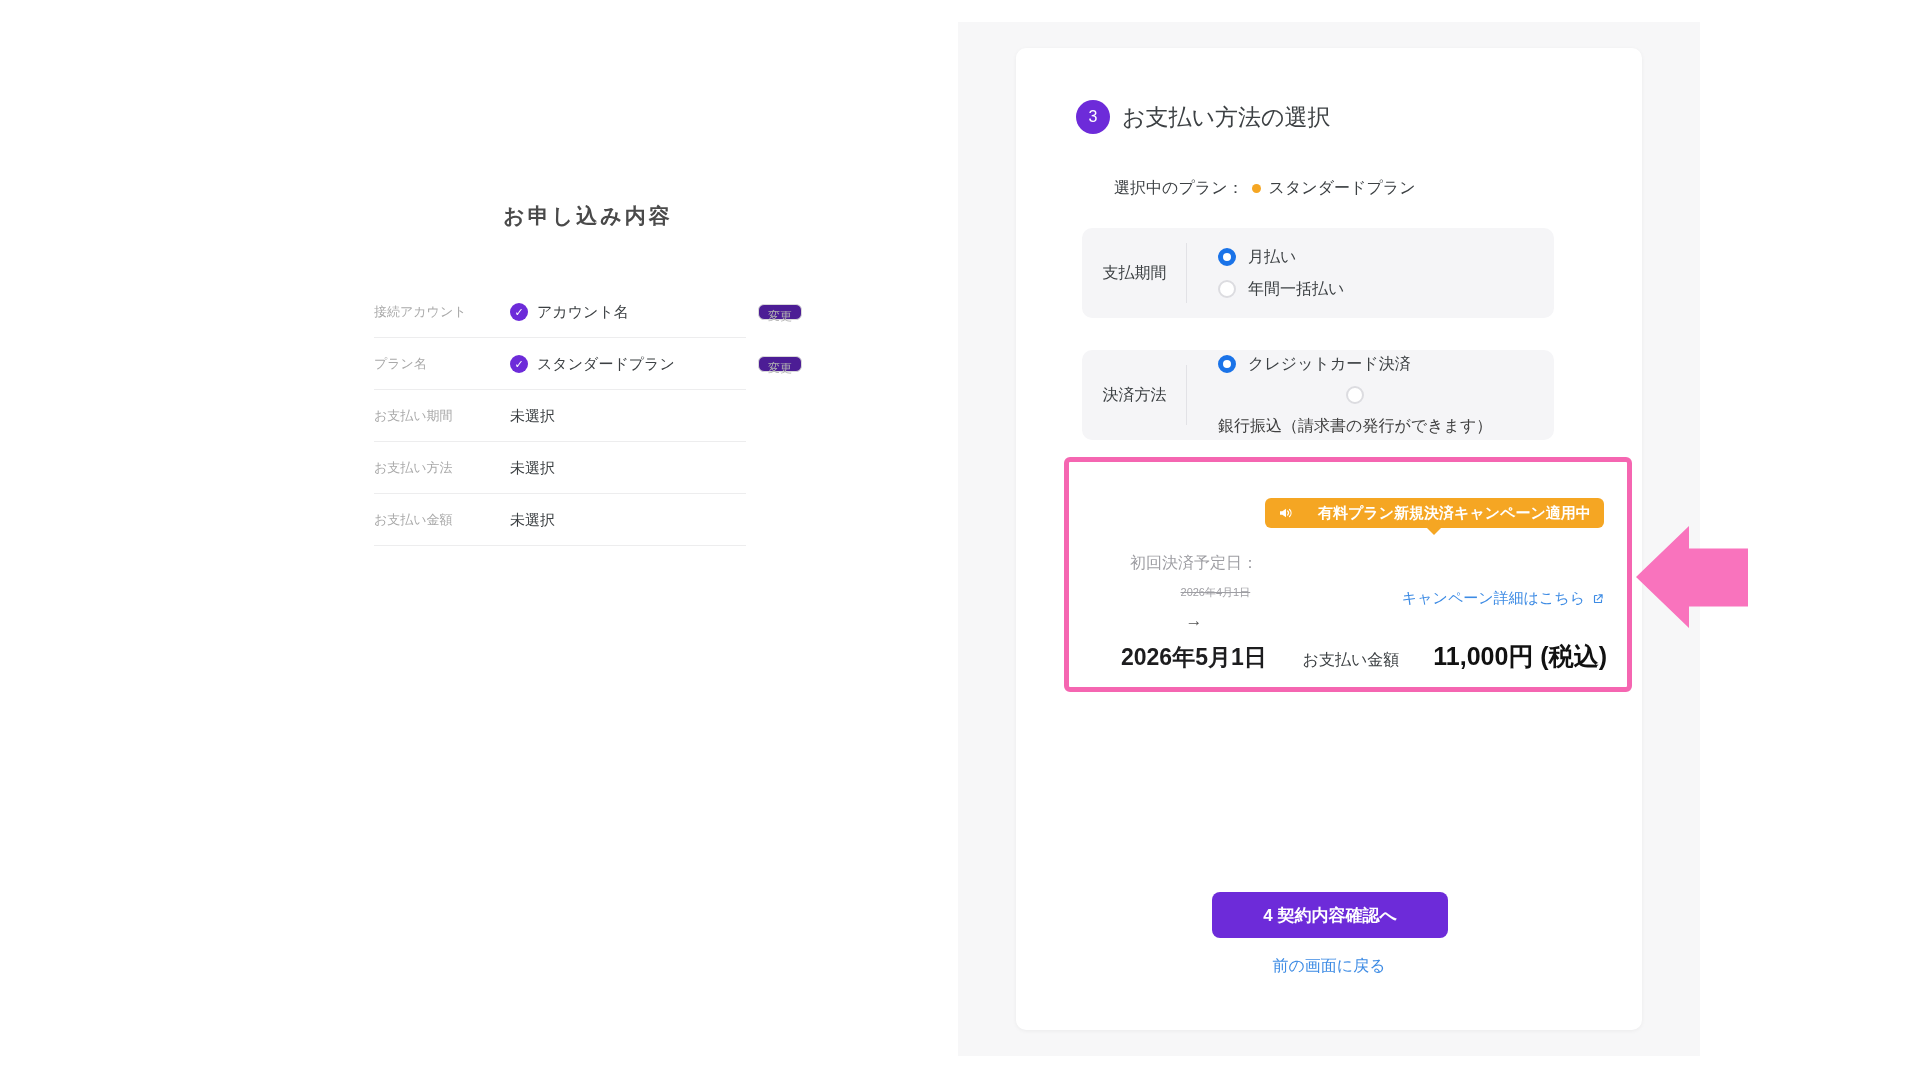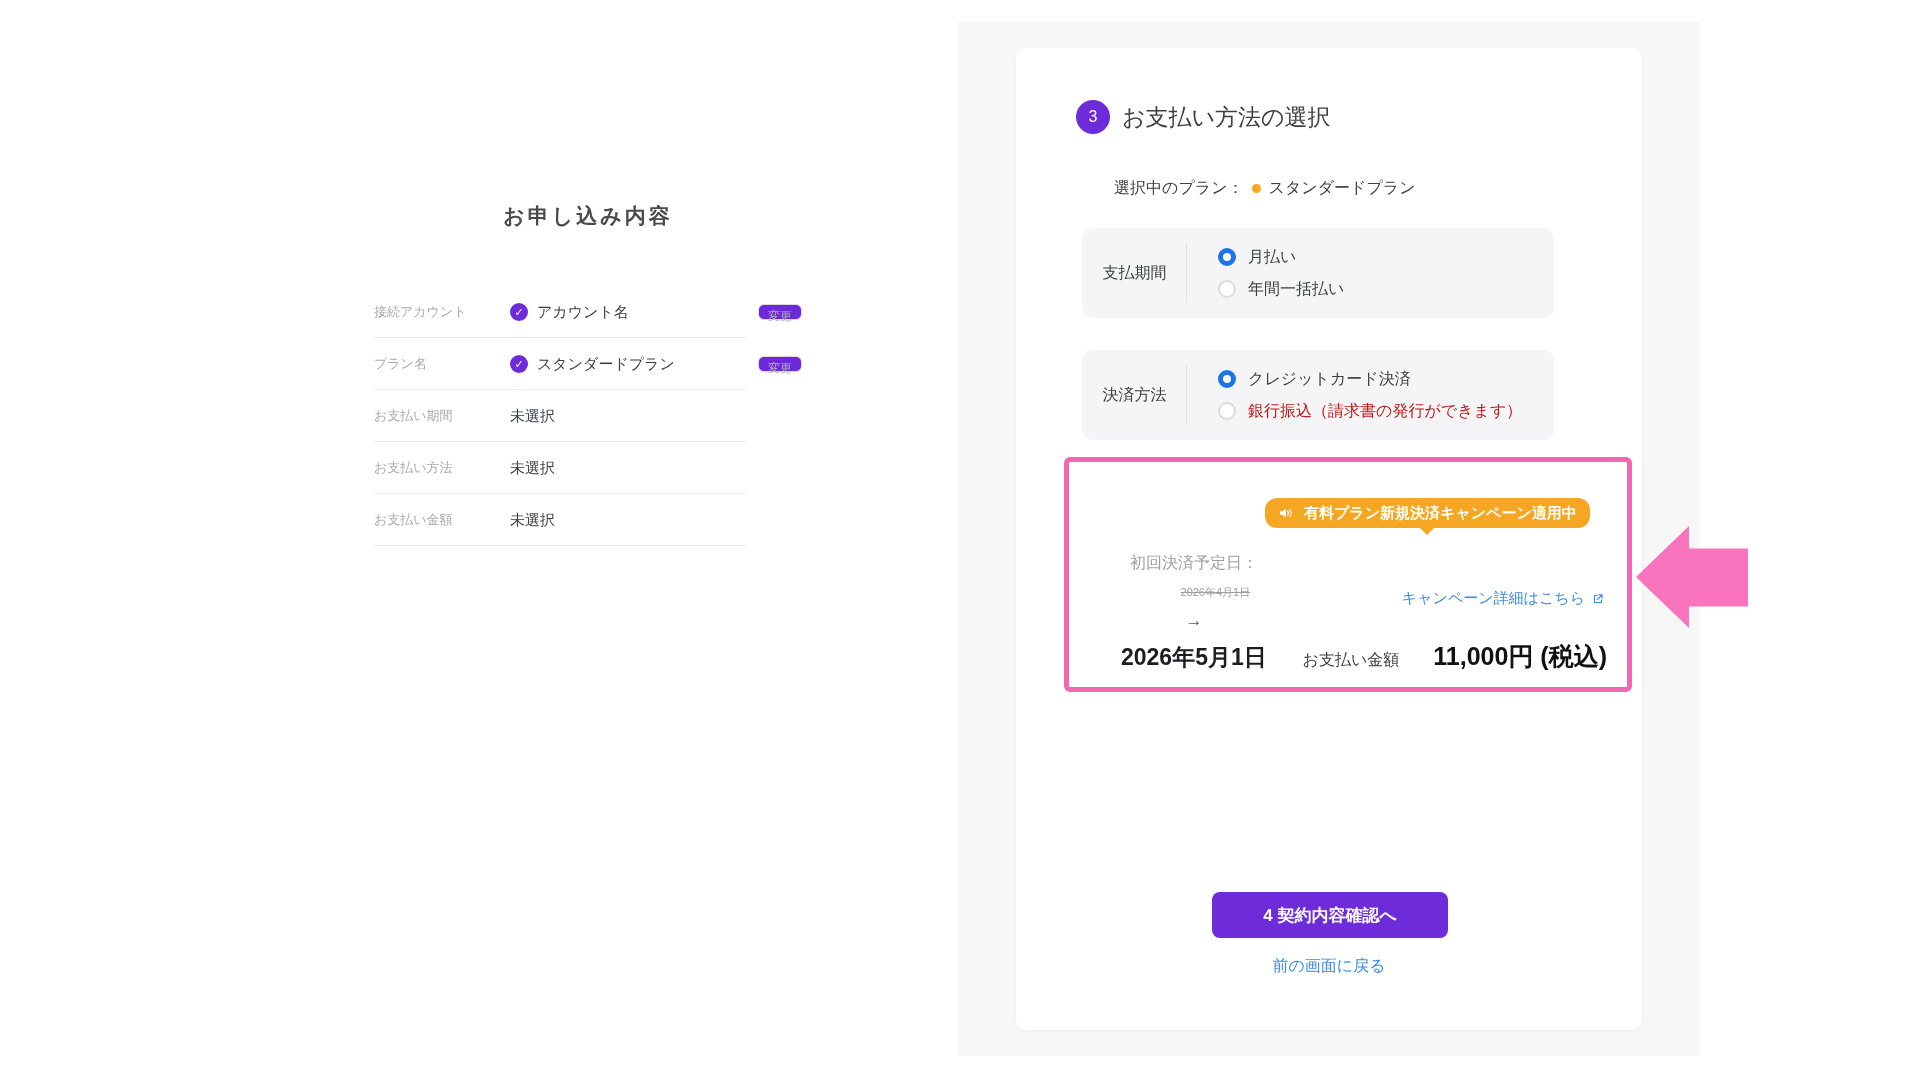--- a/index.html
+++ b/index.html
@@ -15,21 +15,21 @@
   
   .apply-title{position:absolute;left:374px;top:202px;width:428px;text-align:center;
     font-size:21px;color:#4a4a4a;letter-spacing:3px;}
   .summary-rows{position:absolute;left:374px;top:286px;width:428px;}
   .srow{position:relative;height:52px;display:flex;align-items:center;}
   .srow::after{content:'';position:absolute;left:0;right:56px;bottom:0;height:1px;background:var(--divider);}
   .srow-label{width:136px;font-size:13px;color:#a9a9a9;}
   .srow-value{flex:1;display:flex;align-items:center;gap:9px;font-size:15px;color:#3c4043;}
   .check-badge{width:18px;height:18px;border-radius:50%;background:var(--purple);
     color:#fff;font-size:11px;line-height:18px;text-align:center;flex:0 0 18px;}
-  .change-btn{width:44px;height:16px;border:1px solid #d9d9d9;border-radius:6px;background:#6d28d9;
+  .change-btn{width:44px;height:16px;border:1px solid #d9d9d9;border-radius:6px;background:#4c1d95;
     color:#b0b0b0;font-size:12px;line-height:22px;text-align:center;cursor:pointer;}
 
   
   .panel{position:absolute;left:958px;top:22px;width:742px;height:1034px;background:var(--panel-bg);}
   .card{position:absolute;left:58px;top:26px;width:626px;height:982px;background:#fff;
     border-radius:10px;box-shadow:0 1px 4px rgba(0,0,0,.05);}
 
   .step-header{position:absolute;left:60px;top:52px;display:flex;align-items:center;gap:12px;}
   .step-circle{width:34px;height:34px;border-radius:50%;background:var(--purple);color:#fff;
     font-size:16px;display:flex;align-items:center;justify-content:center;}
@@ -43,28 +43,28 @@
   .choice-box.period{top:180px;}
   .choice-box.method{top:302px;}
   .choice-label{width:105px;display:flex;align-items:center;justify-content:center;
     font-size:16px;color:#3c4043;position:relative;font-family:Liberation Mono, monospace;}
   .choice-label::after{content:'';position:absolute;right:0;top:15px;bottom:15px;width:1px;background:#e2e2e6;}
   .choice-options{display:flex;flex-direction:column;justify-content:center;gap:11px;padding-left:31px;}
   .radio-row{display:flex;align-items:center;gap:12px;font-size:16px;color:#3c4043;cursor:pointer;}
   .radio{width:18px;height:18px;border-radius:50%;background:#fff;flex:0 0 18px;}
   .radio.selected{border:5px solid var(--blue);}
   .radio.unselected{border:2px solid #dcdce0;}
-  .radio-row.disabled{color:#b91c1c;}
+  .radio-row.disabled{color:#404040;flex-direction:column;}
 
   
   .pink-box{position:absolute;left:48px;top:409px;width:568px;height:235px;
     border:5px solid var(--pink);border-radius:6px;background:#fff;}
   .camp-badge{position:absolute;left:196px;top:36px;height:30px;padding:0 13px;background:var(--orange);
-    border-radius:12px;color:#fff;font-size:15px;font-weight:bold;line-height:30px;
-    display:flex;align-items:center;gap:10px;white-space:nowrap;}
+    border-radius:6px;color:#fff;font-size:15px;font-weight:bold;line-height:30px;
+    display:flex;align-items:center;gap:24px;white-space:nowrap;}
   .camp-badge::after{content:'';position:absolute;left:50%;bottom:-7px;margin-left:-8px;
     border-left:8px solid transparent;border-right:8px solid transparent;border-top:8px solid var(--orange);}
   .date-row{position:absolute;left:52px;top:91px;display:flex;align-items:center;gap:11px;white-space:nowrap;flex-direction:column;}
   .date-label{font-size:16px;color:#9e9ea3;}
   .date-old{font-size:11px;color:#9e9ea3;text-decoration:line-through;margin-left:43px;}
   .date-arrow{font-size:17px;color:#555;}
   .date-new{font-size:23px;font-weight:bold;color:#1d1d1f;}
   .camp-link{position:absolute;right:22px;top:127px;display:flex;align-items:center;gap:6px;
     color:var(--link);font-size:15px;cursor:pointer;text-decoration:none;}
   .amount-row{position:absolute;right:20px;top:178px;display:flex;align-items:baseline;gap:34px;white-space:nowrap;}

